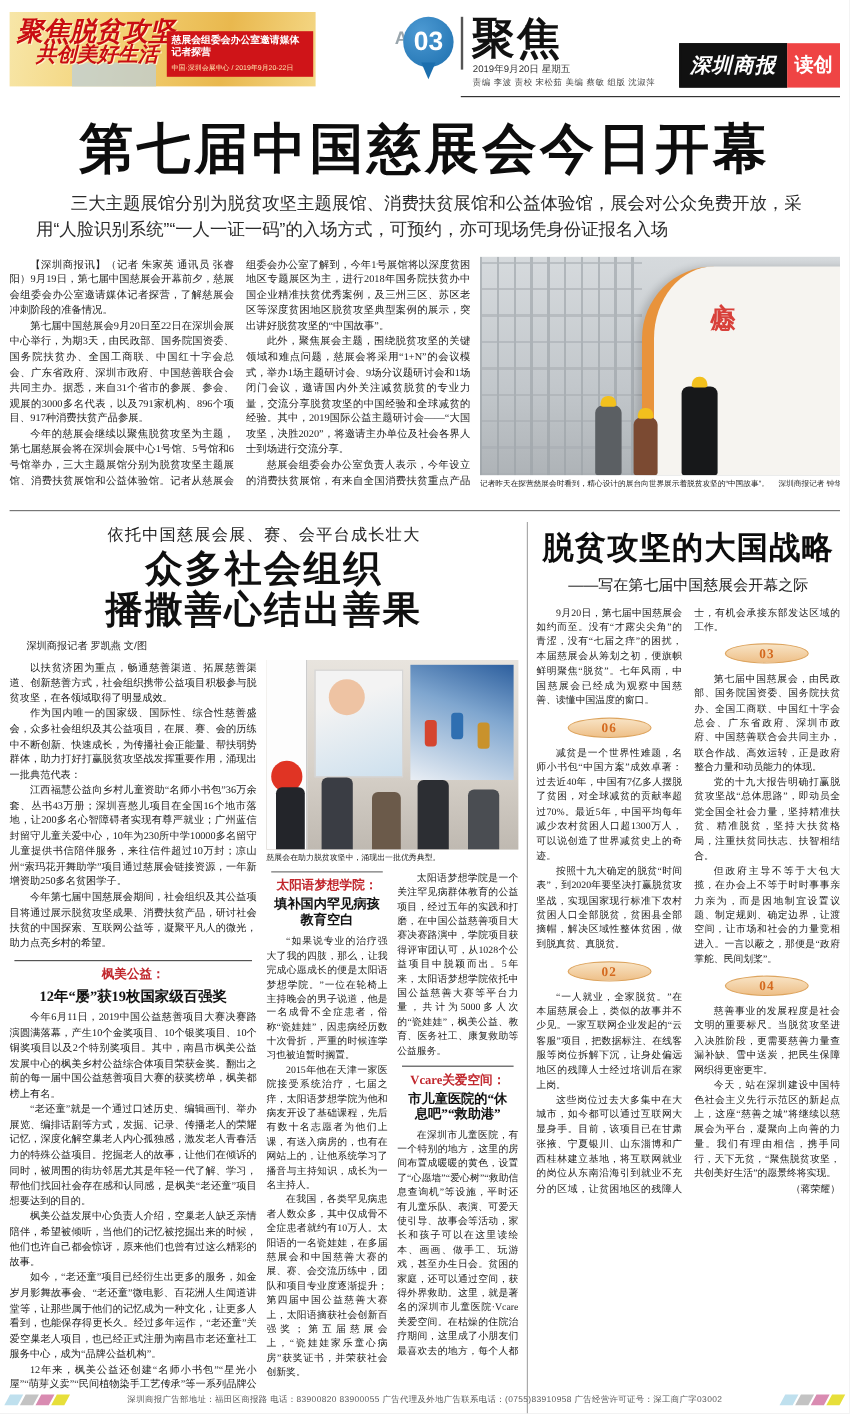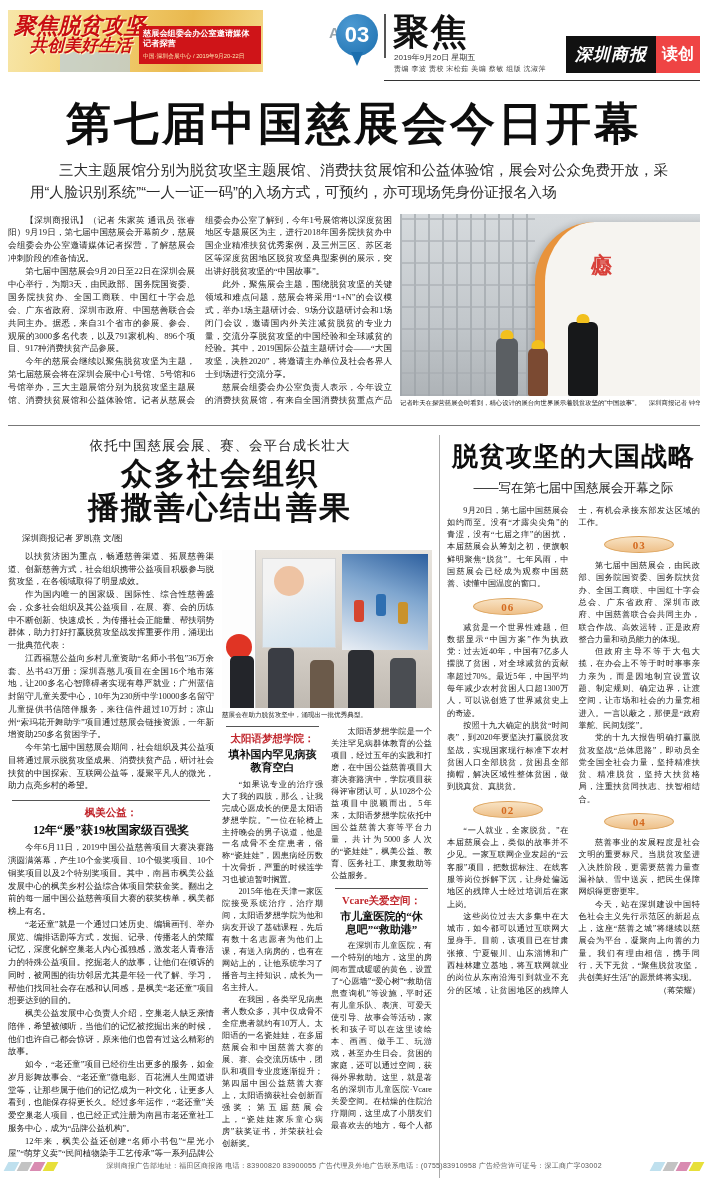--- a/index.html
+++ b/index.html
@@ -227,21 +227,21 @@
             <span class="crowd c5"></span>
           </div>
           <div class="mid-caption">慈展会在助力脱贫攻坚中，涌现出一批优秀典型。</div>
 
           <div class="mid-text">
             <div class="subhead-block" style="margin-top:0;">
               <div class="sub-red">太阳语梦想学院：</div>
               <div class="sub-black">填补国内罕见病孩教育空白</div>
             </div>
             <p>“如果说专业的治疗强大了我的四肢，那么，让我完成心愿成长的便是太阳语梦想学院。”一位在轮椅上主持晚会的男子说道，他是一名成骨不全症患者，俗称“瓷娃娃”，因患病经历数十次骨折，严重的时候连学习也被迫暂时搁置。</p>
-            <p>2015年他在天津一家医院接受系统治疗，治疗期间，太阳语梦想学院为他和病友开设了基础课程，先后有数十名志愿者为他们上课，有送入病房的，也有在网站上的，让他系统学习了播音与主持知识，成长为一名主持人。</p>
+            <p>2015年他在天津一家医院接受系统治疗，七届之痒，太阳语梦想学院为他和病友开设了基础课程，先后有数十名志愿者为他们上课，有送入病房的，也有在网站上的，让他系统学习了播音与主持知识，成长为一名主持人。</p>
             <p>在我国，各类罕见病患者人数众多，其中仅成骨不全症患者就约有10万人。太阳语的一名瓷娃娃，在多届慈展会和中国慈善大赛的展、赛、会交流历练中，团队和项目专业度逐渐提升；第四届中国公益慈善大赛上，太阳语摘获社会创新百强奖；第五届慈展会上，“瓷娃娃家乐童心病房”获奖证书，并荣获社会创新奖。</p>
             <p>太阳语梦想学院是一个关注罕见病群体教育的公益项目，经过五年的实践和打磨，在中国公益慈善项目大赛决赛路演中，学院项目获得评审团认可，从1028个公益项目中脱颖而出。5年来，太阳语梦想学院依托中国公益慈善大赛等平台力量，共计为5000多人次的“瓷娃娃”，枫美公益、教育、医务社工、康复救助等公益服务。</p>
             <div class="subhead-block">
               <div class="sub-red">Vcare关爱空间：</div>
               <div class="sub-black">市儿童医院的“休息吧”“救助港”</div>
             </div>
             <p>在深圳市儿童医院，有一个特别的地方，这里的房间布置成暖暖的黄色，设置了“心愿墙”“爱心树”“救助信息查询机”等设施，平时还有儿童乐队、表演、可爱天使引导、故事会等活动，家长和孩子可以在这里读绘本、画画、做手工、玩游戏，甚至办生日会。贫困的家庭，还可以通过空间，获得外界救助。这里，就是著名的深圳市儿童医院·Vcare关爱空间。在枯燥的住院治疗期间，这里成了小朋友们最喜欢去的地方，每个人都可以在这儿感受到爱和温暖的力量。</p>
 
           </div>
         </div>
@@ -249,29 +249,29 @@
     </div>
 
     <div class="v-rule"></div>
 
     <div class="bottom-right">
       <div class="right-headline">脱贫攻坚的大国战略</div>
       <div class="right-deck">——写在第七届中国慈展会开幕之际</div>
       <div class="right-cols">
         <p>9月20日，第七届中国慈展会如约而至。没有“才露尖尖角”的青涩，没有“七届之痒”的困扰，本届慈展会从筹划之初，便旗帜鲜明聚焦“脱贫”。七年风雨，中国慈展会已经成为观察中国慈善、读懂中国温度的窗口。</p>
         <div class="marker">06</div>
-        <p>减贫是一个世界性难题，但数据显示“中国方案”作为执政党：过去近40年，中国有7亿多人摆脱了贫困，对全球减贫的贡献率超过70%。最近5年，中国平均每年减少农村贫困人口超1300万人，可以说创造了世界减贫史上的奇迹。</p>
+        <p>减贫是一个世界性难题，名师小书包“中国方案”成效卓著：过去近40年，中国有7亿多人摆脱了贫困，对全球减贫的贡献率超过70%。最近5年，中国平均每年减少农村贫困人口超1300万人，可以说创造了世界减贫史上的奇迹。</p>
         <p>按照十九大确定的脱贫“时间表”，到2020年要坚决打赢脱贫攻坚战，实现国家现行标准下农村贫困人口全部脱贫，贫困县全部摘帽，解决区域性整体贫困，做到脱真贫、真脱贫。</p>
         <div class="marker">02</div>
         <p>“一人就业，全家脱贫。”在本届慈展会上，类似的故事并不少见。一家互联网企业发起的“云客服”项目，把数据标注、在线客服等岗位拆解下沉，让身处偏远地区的残障人士经过培训后在家上岗。</p>
         <p>这些岗位过去大多集中在大城市，如今都可以通过互联网大显身手。目前，该项目已在甘肃张掖、宁夏银川、山东淄博和广西桂林建立基地，将互联网就业的岗位从东南沿海引到就业不充分的区域，让贫困地区的残障人士，有机会承接东部发达区域的工作。</p>
         <div class="marker">03</div>
         <p>第七届中国慈展会，由民政部、国务院国资委、国务院扶贫办、全国工商联、中国红十字会总会、广东省政府、深圳市政府、中国慈善联合会共同主办，联合作战、高效运转，正是政府整合力量和动员能力的体现。</p>
+        <p>党的十九大报告明确打赢脱贫攻坚战“总体思路”，即动员全党全国全社会力量，坚持精准扶贫、精准脱贫，坚持大扶贫格局，注重扶贫同扶志、扶智相结合。</p>
         <p>但政府主导不等于大包大揽，在办会上不等于时时事事亲力亲为，而是因地制宜设置议题、制定规则、确定边界，让渡空间，让市场和社会的力量竞相进入。一言以蔽之，那便是“政府掌舵、民间划桨”。</p>
-        <p>党的十九大报告明确打赢脱贫攻坚战“总体思路”，即动员全党全国全社会力量，坚持精准扶贫、精准脱贫，坚持大扶贫格局，注重扶贫同扶志、扶智相结合。</p>
         <div class="marker">04</div>
         <p>慈善事业的发展程度是社会文明的重要标尺。当脱贫攻坚进入决胜阶段，更需要慈善力量查漏补缺、雪中送炭，把民生保障网织得更密更牢。</p>
         <p>今天，站在深圳建设中国特色社会主义先行示范区的新起点上，这座“慈善之城”将继续以慈展会为平台，凝聚向上向善的力量。我们有理由相信，携手同行，天下无贫，“聚焦脱贫攻坚，共创美好生活”的愿景终将实现。</p>
         <p class="closing">（蒋荣耀）</p>
       </div>
     </div>
   </div>
 
   <div class="footer">
     <div class="regmarks">

